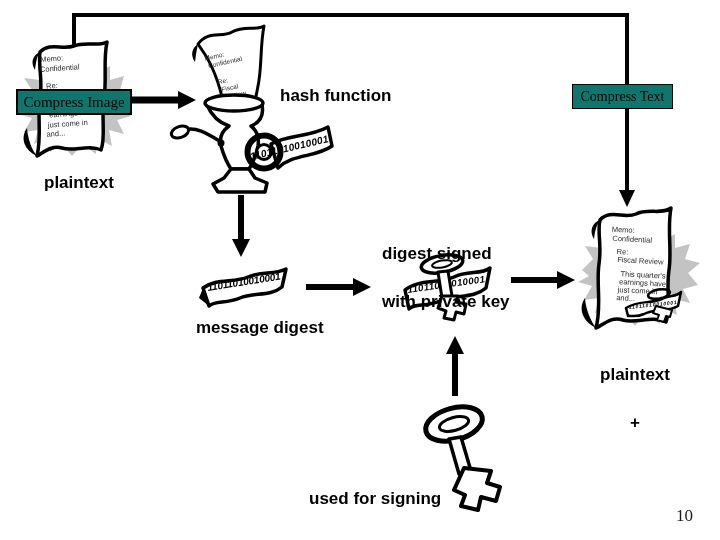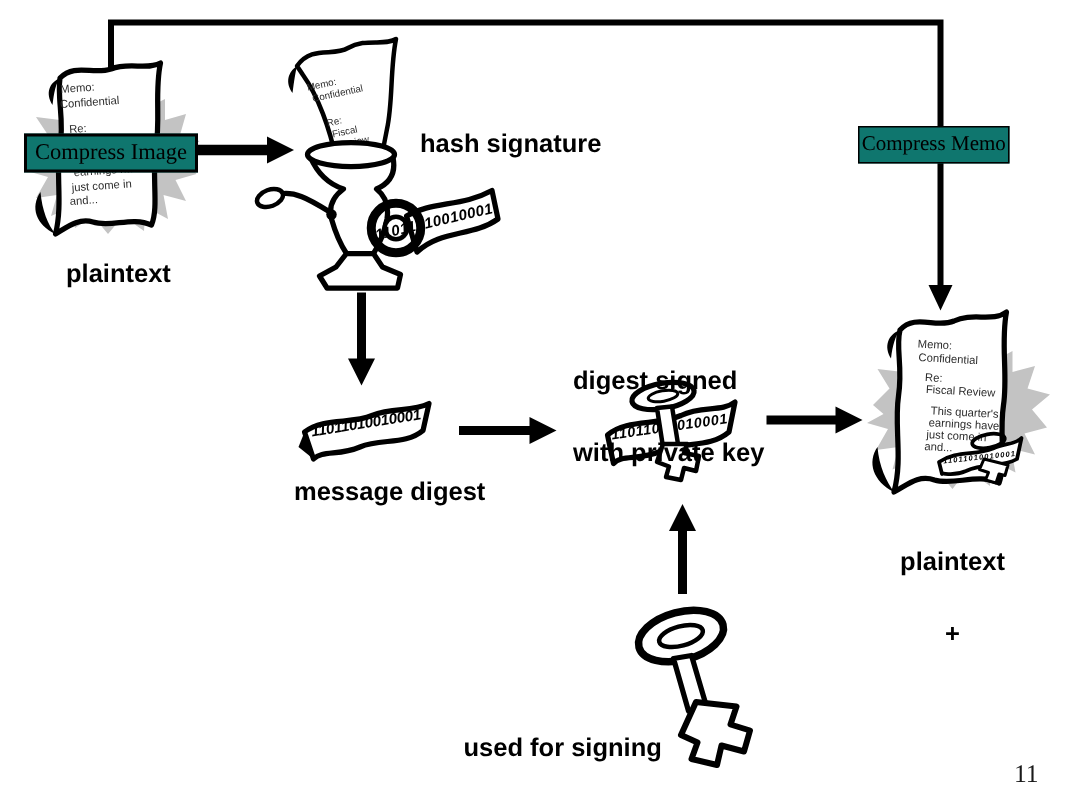--- a/index.html
+++ b/index.html
@@ -144,32 +144,32 @@
       <line x1="511" y1="280" x2="559" y2="280" stroke="#000" stroke-width="6"></line>
       <polygon class="solid" points="557,271 557,289 575,280"></polygon>
     </g>
     <g>
       <line x1="455" y1="396" x2="455" y2="352" stroke="#000" stroke-width="6"></line>
       <polygon class="solid" points="446,354 464,354 455,336"></polygon>
     </g>
   </svg>
 
   <div class="lbl" id="lbl-plaintext">plaintext</div>
-  <div class="lbl" id="lbl-hash">hash signature</div>
+  <div class="lbl" id="lbl-hash">hash function</div>
   <div class="lbl" id="lbl-msg">message digest</div>
   <div class="lbl" id="lbl-signed">
     <div>digest signed</div>
     <div>with private key</div>
   </div>
   <div class="lbl" id="lbl-output">
     <div>plaintext</div>
     <div>+</div>
   </div>
   <div class="lbl" id="lbl-key">
     <div>used for signing</div>
   </div>
 
   <div class="anno" id="box-img">Compress Image</div>
-  <div class="anno" id="box-txt">Compress Memo</div>
+  <div class="anno" id="box-txt">Compress Text</div>
 
-  <div id="page-num">11</div>
+  <div id="page-num">10</div>
 
 </div>
 
 </body></html>

